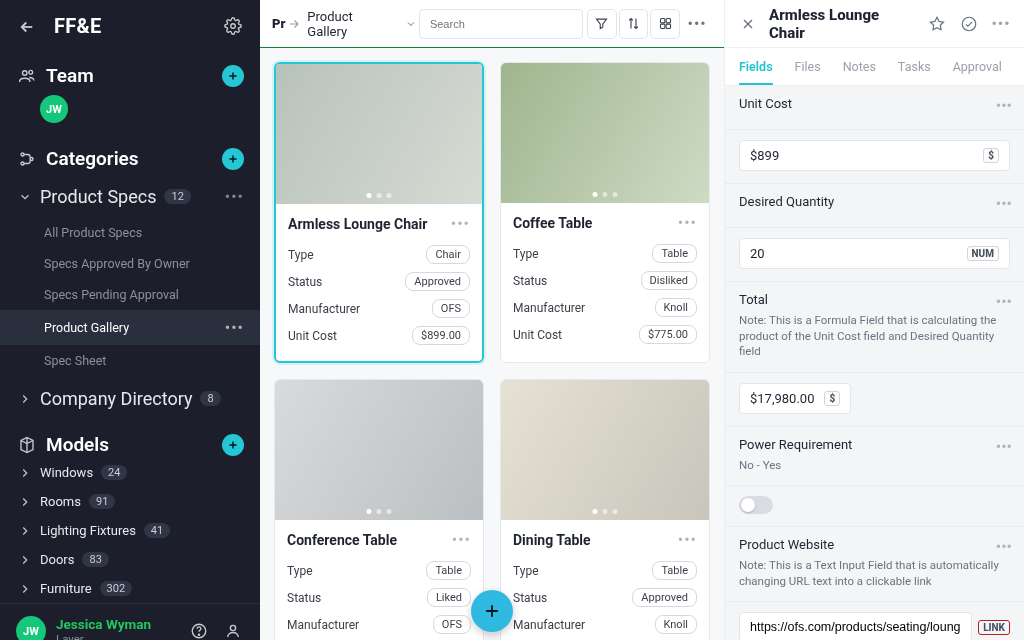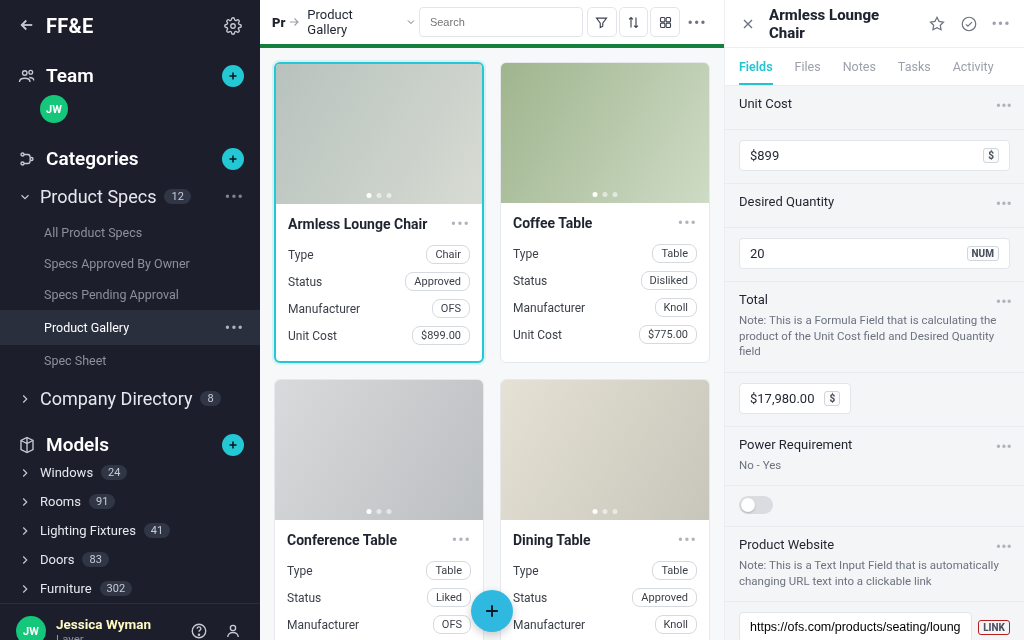--- a/index.html
+++ b/index.html
@@ -2,21 +2,21 @@
 <html><head>
 <meta charset="utf-8">
 <style>
   * { box-sizing: border-box; margin: 0; padding: 0; }
   html, body { width: 1024px; height: 640px; font-family: -apple-system, BlinkMacSystemFont, "Segoe UI", Roboto, sans-serif; overflow: hidden; background:#fff; }
   .app { display: flex; width: 1024px; height: 640px; }
 
   
   .sidebar { width: 260px; background: #1c1f2b; color: #d6d8de; display: flex; flex-direction: column; }
   .sb-top { display: flex; align-items: center; justify-content: space-between; padding: 14px 16px 4px 16px; }
-  .sb-back-title { display:flex; align-items:flex-start; gap:8px; }
+  .sb-back-title { display:flex; align-items:flex-end; gap:16px; }
   .sb-title { font-weight: 700; font-size: 20px; color: #fff; letter-spacing: .3px;}
   .icon-btn-dark { width: 22px; height: 22px; display:flex; align-items:center; justify-content:center; color:#c8cad2; cursor:pointer;}
   svg { display:block; }
   .sb-section { padding: 10px 16px 2px 16px; }
   .sb-section-row { display:flex; align-items:center; justify-content:space-between; margin-top:12px;}
   .sb-section-left { display:flex; align-items:center; gap:8px; }
   .sb-section-name { font-size: 19px; font-weight: 600; color:#fff; }
   .plus-circle { width:22px; height:22px; border-radius:50%; background:#24c7d4; display:flex; align-items:center; justify-content:center; color:#0b1520; font-weight:700; cursor:pointer;}
   .avatar-sm { width:28px; height:28px; border-radius:50%; background:#15c77a; color:#fff; font-size:11px; font-weight:700; display:flex; align-items:center; justify-content:center; margin:8px 0 0 24px;}
   .cat-group { margin-top:6px; }
@@ -26,28 +26,28 @@
   .badge-dark { background:#303645; color:#c9ccd6; font-size:11px; padding:1px 7px; border-radius:10px;}
   .dots { color:#7f8493; font-size:16px; letter-spacing:1px; cursor:pointer;}
   .sub-list { padding: 2px 0 4px 0;}
   .sub-item { padding: 8px 16px 8px 44px; font-size:12.5px; color:#8c909c; cursor:pointer; display:flex; align-items:center; justify-content:space-between;}
   .sub-item.active { background:#2a2f3e; color:#fff; border-radius:0;}
   .model-row { display:flex; align-items:center; padding:7px 16px 7px 18px; gap:8px; cursor:pointer;}
   .model-row .cat-name{ font-size:13px; }
   .sb-footer { margin-top:auto; border-top:1px solid #2b2f3b; padding:12px 16px; display:flex; align-items:center; justify-content:space-between;}
   .sb-user { display:flex; align-items:center; gap:10px;}
   .avatar-ft { width:30px; height:30px; border-radius:50%; background:#15c77a; color:#fff; font-size:11px; font-weight:700; display:flex; align-items:center; justify-content:center;}
-  .user-name { font-size:13.5px; font-weight:700; color:#fef9c3;}
+  .user-name { font-size:13.5px; font-weight:700; color:#22c55e;}
   .user-sub { font-size:11.5px; color:#8c909c;}
   .sb-footer-icons{display:flex; gap:12px;}
   .chev { width:14px; height:14px; }
 
   
   .main { flex:1; display:flex; flex-direction:column; background:#f7f8f9; min-width:0;}
-  .topbar { height:48px; display:flex; align-items:center; gap:2px; padding:0 12px; background:#fff; border-bottom:4px solid #15803d;}
+  .topbar { height:48px; display:flex; align-items:center; gap:2px; padding:0 12px; background:#fff; border-bottom:1px solid #15803d;}
   .crumb-chip { font-weight:900; font-size:13px; color:#1f2430;}
   .crumb-name { font-size:13px; color:#1f2430;}
   .crumb-wrap{display:flex; align-items:center; gap:6px; margin-left:4px;}
   .search-input { flex:0 0 150px; height:30px; border:1px solid #e2e5ea; border-radius:4px; padding:0 10px; font-size:11px; color:#333;}
   .tb-spacer{flex:1;}
   .tb-icon { width:30px; height:30px; border:1px solid #e2e5ea; border-radius:5px; display:flex; align-items:center; justify-content:center; color:#3c424f; cursor:pointer; background:#fff;}
   .tb-icon.noborder{border:none;}
   .gallery { flex:1; overflow:auto; padding: 14px 14px 30px 14px; position:relative;}
   .grid { display:grid; grid-template-columns: 1fr 1fr; gap:16px; }
   .card { background:#fff; border:1px solid #e6e8ec; border-radius:6px; overflow:hidden; position:relative;}
@@ -473,21 +473,21 @@
         </span>
       <span class="panel-ic">
           <span class="dots" style="color:#9ba0aa;">•••</span>
         </span>
     </div>
     <div class="tabs" id="panel-tabs">
         <div class="tab active">Fields</div>
         <div class="tab">Files</div>
         <div class="tab">Notes</div>
         <div class="tab">Tasks</div>
-        <div class="tab">Activity</div>
+        <div class="tab">Approval</div>
       </div>
 
     <div class="fields">
 
       <div class="fld">
         <div class="fld-title">Unit Cost</div>
         <span class="fld-dots">•••</span>
       </div>
       <div class="fld" style="border-bottom:1px solid #e9ebef;">
         <div class="fld-value">

